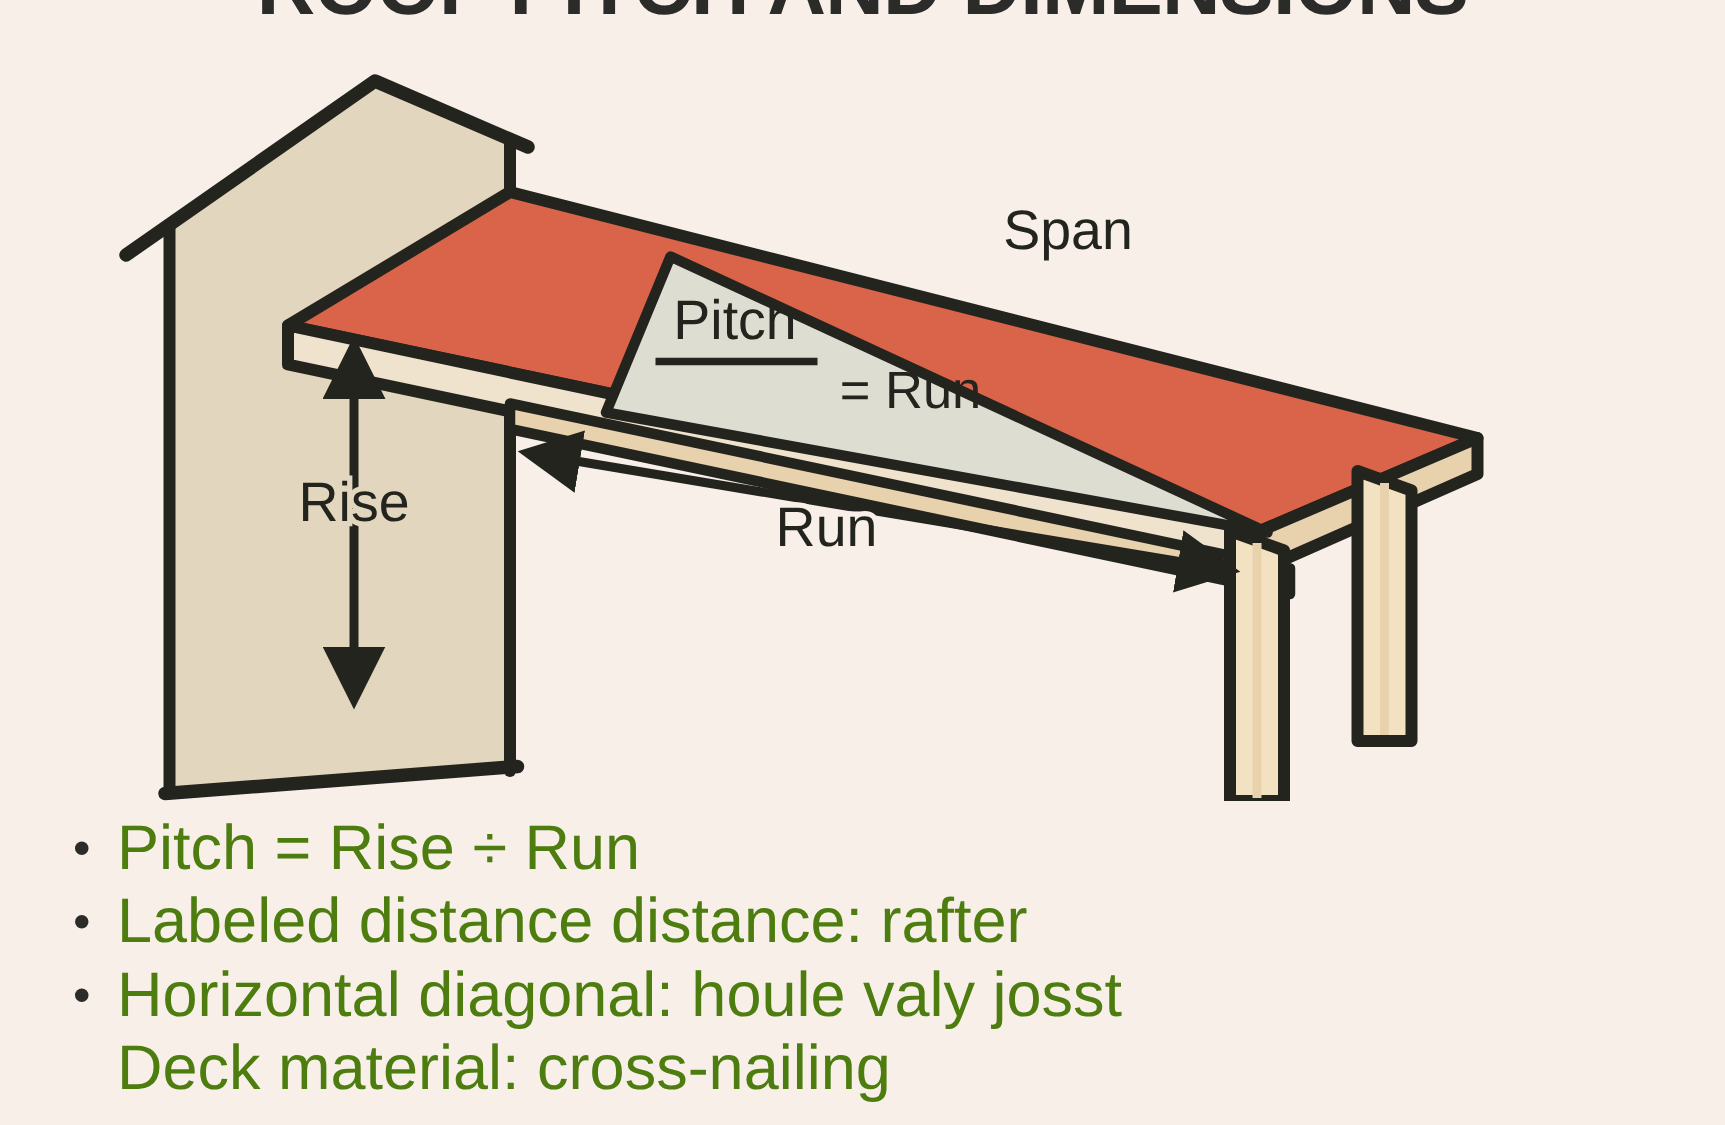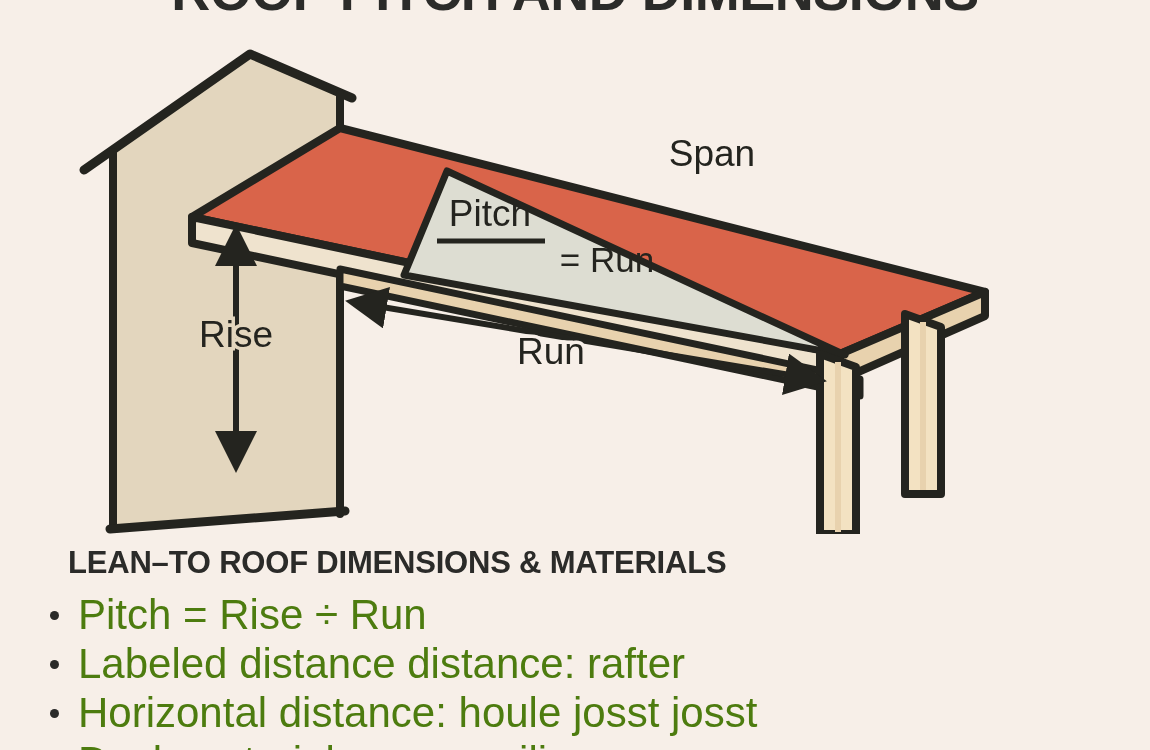--- a/index.html
+++ b/index.html
@@ -193,33 +193,32 @@
       <g>
         <text class="dg-label" x="490" y="202" text-anchor="middle">Pitch</text>
         <line x1="437" y1="217" x2="545" y2="217" stroke="#24241F" stroke-width="5"></line>
         <text class="dg-label-sm" x="607" y="248" text-anchor="middle">= Run</text>
       </g>
 
     </svg>
   </div>
 
   <div id="facts">
-    <h2 id="facts-heading">LEAN–TO ROOF DIMENSIONS &amp; MATERIALS</h2>
     <ul id="facts-list">
       <li>
         <span class="bullet-dot"></span>
         <span>Pitch = Rise ÷ Run</span>
       </li>
       <li>
         <span class="bullet-dot"></span>
         <span>Labeled distance distance: rafter</span>
       </li>
       <li>
         <span class="bullet-dot"></span>
-        <span>Horizontal distance: houle josst josst</span>
+        <span>Horizontal diagonal: houle valy josst</span>
       </li>
       <li>
         
         <span>Deck material: cross-nailing</span>
       </li>
     </ul>
   </div>
 
 </div>
 

